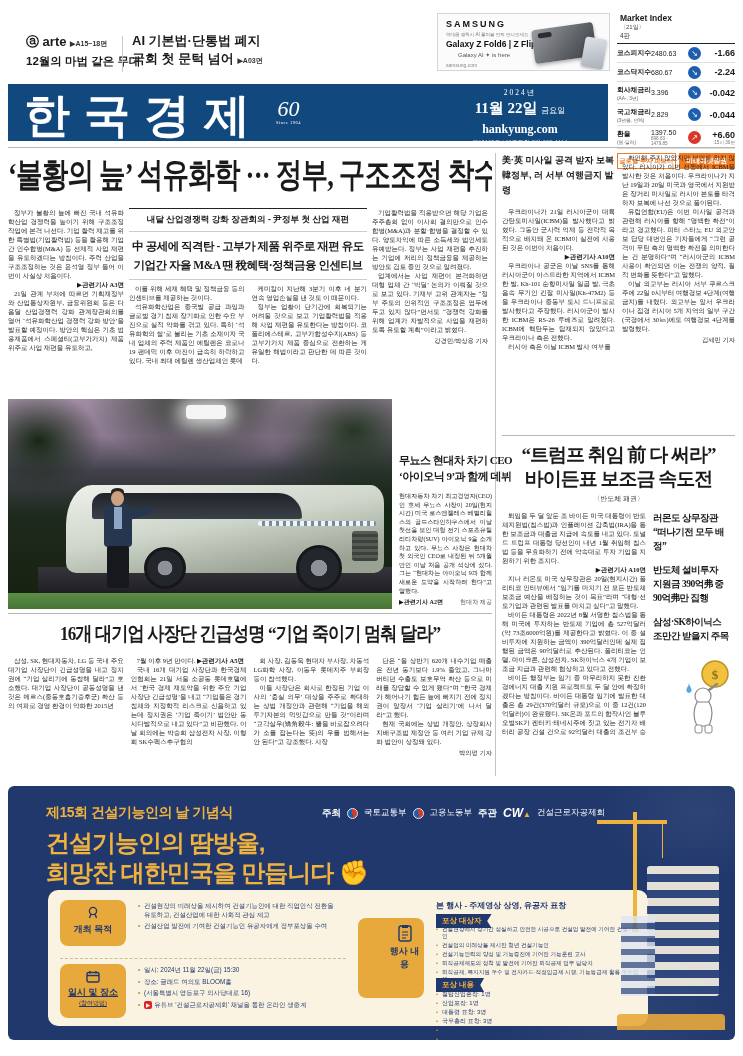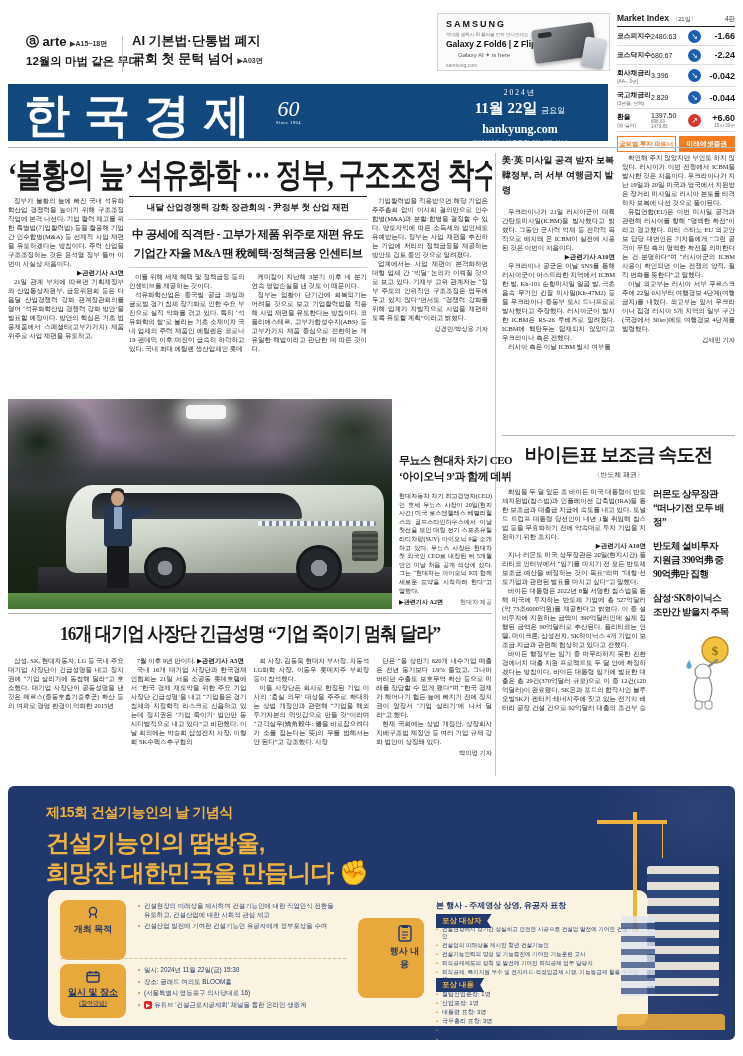--- a/index.html
+++ b/index.html
@@ -24,21 +24,21 @@
   .sam-tag { position:absolute; left:8px; top:18px; font-size:4.5px; color:#777; font-family:"Liberation Sans",sans-serif; }
   .sam-prod { position:absolute; left:8px; top:25px; font-family:"Liberation Sans",sans-serif; font-weight:bold; font-size:8.5px; color:#111; }
   .sam-ai { position:absolute; left:20px; top:37px; font-size:6px; color:#555; font-family:"Liberation Sans",sans-serif; }
   .sam-url { position:absolute; left:8px; top:48px; font-size:5px; color:#888; font-family:"Liberation Sans",sans-serif; }
   .sam-ph1 { position:absolute; right:14px; top:12px; width:62px; height:34px; background:linear-gradient(135deg,#9a9da1,#5d6065 60%,#3c3e42); border-radius:4px; transform:rotate(-8deg); box-shadow:0 2px 4px rgba(0,0,0,.3); }
   .sam-ph1 i { position:absolute; left:6px; top:4px; width:14px; height:5px; background:#2b2d30; border-radius:3px; }
   .sam-ph2 { position:absolute; right:4px; top:24px; width:22px; height:30px; background:linear-gradient(160deg,#dfe3e8,#aab0b8); border-radius:3px; transform:rotate(10deg); box-shadow:0 1px 3px rgba(0,0,0,.3); }
 
   
   .mi { left:617px; top:13px; width:118px; font-family:"Liberation Sans",sans-serif; }
-  .mi-head { display:flex; align-items:baseline; border-bottom:1.6px solid #222; padding-bottom:2px; }
+  .mi-head { display:flex; align-items:baseline; border-bottom:1.6px solid #222; padding-bottom:2px;flex-direction:column; }
   .mi-title { font-weight:bold; font-size:8.5px; }
   .mi-date { font-size:6px; color:#444; margin-left:3px; flex:1; }
   .mi-ed { font-size:6.5px; color:#333; }
   .mi-row { display:flex; align-items:center; border-bottom:1px solid #ddd; padding:2.5px 0; }
   .mi-name { width:34px; }
   .mi-name b { font-size:6.8px; display:block; }
   .mi-name span { font-size:4.8px; color:#666; display:block; }
   .mi-val { width:34px; font-size:7px; text-align:left; }
   .mi-val small { display:block; font-size:4.6px; color:#777; }
   .mi-badge { width:13px; height:13px; border-radius:50%; color:#fff; font-size:8px; line-height:13px; text-align:center; margin:0 3px; flex:none; }
@@ -67,21 +67,21 @@
   
   .bp { font-size:6.5px; line-height:9px; text-align:justify; text-indent:6px; margin:0; }
   .related { font-weight:bold; text-align:right; text-indent:0; cursor:pointer; }
   .byline { font-size:6.3px; text-align:right; margin-top:2px; }
   .bcol { overflow:hidden; }
   .vrule { left:495px; top:153px; width:1px; height:623px; background:#c4c4c4; }
 
   
   .lead-head { left:8px; top:152px; width:484px; overflow:hidden; }
   .lead-head span { display:inline-block; white-space:nowrap; font-weight:bold; font-size:34px; letter-spacing:-1px; transform:scaleX(.78); transform-origin:left; }
-  .lead-body { left:8px; top:196px; width:484px; height:185px; display:flex; gap:5px; }
+  .lead-body { left:8px; top:208px; width:484px; height:185px; display:flex; gap:5px; }
   .lead-body .c1,.lead-body .c4 { width:116px; }
   .lead-body .mid { width:238px; }
   .deckbox { border-top:1.4px solid #222; margin-bottom:4px; }
   .deck-kicker { font-family:"Liberation Sans",sans-serif; font-weight:bold; font-size:8.6px; text-align:center; padding:5px 0; border-bottom:1px solid #ccc; }
   .deck-lines { padding:5px 0 4px; border-bottom:1px solid #ccc; }
   .deck-lines div { font-weight:bold; font-size:11.5px; line-height:19px; text-align:center; letter-spacing:-.5px; }
   .mid-cols { display:flex; gap:7px; height:96px; overflow:hidden; }
   .mid-cols > div { width:116px; }
 
   
@@ -156,21 +156,21 @@
   .ad-hosts { position:absolute; right:130px; top:20px; display:flex; align-items:center; gap:6px; color:#fff; font-size:8.5px; }
   .ad-hosts b { font-size:9.5px; }
   .gov-logo { width:11px; height:11px; border-radius:50%; background:conic-gradient(#d8372a 0 50%, #1d5fae 50% 100%); border:1.5px solid #e8e8e8; display:inline-block; }
   .cw { font-style:italic; font-weight:bold; font-size:12px; color:#fff; }
   .cw i { color:#f0b23e; font-style:normal; font-size:8px; }
   .ad-panel { position:absolute; left:40px; top:104px; width:600px; height:136px; background:#faf3e2; border-radius:10px; }
   .gtab { position:absolute; width:66px; background:#e8a93c; border-radius:8px; text-align:center; color:#21386d; padding:6px 2px 5px; }
   .gtab .tl { font-weight:bold; font-size:9px; display:block; margin-top:3px; }
   .gtab .ts { font-size:6px; display:block; }
   .gtab svg { display:block; margin:0 auto; }
-  .tab1 { left:12px; top:10px; height:60px; }
+  .tab1 { left:12px; top:10px; height:46px; }
   .tab2 { left:12px; top:74px; height:54px;text-decoration:underline; }
   .tab3 { left:310px; top:28px; height:80px;padding-left:29px; }
   .ad-bul { position:absolute; color:#21386d; }
   .ad-bul p { font-size:6.4px; line-height:8.6px; margin-bottom:3px; padding-left:6px; position:relative; text-indent:0; }
   .ad-bul p:before { content:"•"; position:absolute; left:0; color:#c58a1f; }
   .t1 { left:90px; top:12px; width:200px; }
   .t2 { left:90px; top:76px; width:210px; }
   .dash { position:absolute; left:12px; top:68px; width:286px; border-top:1px dashed #cdbd90; }
   .yt { display:inline-block; background:#e02424; color:#fff; font-size:5.5px; border-radius:2px; padding:0 2px; margin-right:2px; cursor:pointer; }
   .ev-head { position:absolute; left:388px; top:10px; width:204px; color:#21386d; font-weight:bold; font-size:8px; }
@@ -388,20 +388,21 @@
     </div>
     <div class="cap-body">현대자동차 차기 최고경영자(CEO)인 호세 무뇨스 사장이 20일(현지시간) 미국 로스앤젤레스 베벌리힐스의 골드스타인하우스에서 이날 첫선을 보인 대형 전기 스포츠유틸리티차량(SUV) 아이오닉 9을 소개하고 있다. 무뇨스 사장은 현대차 첫 외국인 CEO로 내정된 뒤 5개월 만인 이날 처음 공개 석상에 섰다. 그는 “현대차는 아이오닉 9과 함께 새로운 도약을 시작하려 한다”고 말했다.</div>
     <div class="cap-foot">
       <b>▶관련기사 A2면</b>
       <span>현대차 제공</span>
     </div>
   </div>
 
   <div class="abs trump">
     <div class="trump-head">
+      <div>“트럼프 취임 前 다 써라”</div>
       <div>바이든표 보조금 속도전</div>
     </div>
     <div class="trump-kicker">〈반도체 패권〉</div>
     <div class="trump-body">
       <div class="bcol trump-main">
         <div>
             <p class="bp">퇴임을 두 달 앞둔 조 바이든 미국 대통령이 반도체지원법(칩스법)과 인플레이션 감축법(IRA)을 통한 보조금과 대출금 지급에 속도를 내고 있다. 도널드 트럼프 대통령 당선인이 내년 1월 취임해 칩스법 등을 무효화하기 전에 약속대로 투자 기업을 지원하기 위한 조치다.</p>
           </div>
         <p class="bp related">▶관련기사 A10면</p>
         <div>
@@ -467,20 +468,30 @@
             <p class="bp">단은 “올 상반기 620개 내수기업 매출은 전년 동기보다 1.9% 줄었고, 그나마 버티던 수출도 보호무역 확산 등으로 미래를 장담할 수 없게 됐다”며 “한국 경제가 헤어나기 힘든 늪에 빠지기 전에 정치권이 앞장서 ‘기업 살리기’에 나서 달라”고 했다.</p>
             <p class="bp">현재 국회에는 상법 개정안, 상장회사지배구조법 제정안 등 여러 기업 규제 강화 법안이 상정돼 있다.</p>
           </div>
         <p class="bp byline">박의명 기자</p>
       </div>
     </div>
   </div>
 
   <div class="abs ad">
     <div class="ad-label">제15회 건설기능인의 날 기념식</div>
+    <div class="ad-hosts">
+      <b>주최</b>
+      <span class="gov-logo"></span>
+      <span>국토교통부</span>
+      <span class="gov-logo"></span>
+      <span>고용노동부</span>
+      <b>주관</b>
+      <span class="cw"><span>CW</span><i>▲</i></span>
+      <span>건설근로자공제회</span>
+    </div>
     <div class="ad-title">
       <div>건설기능인의 땀방울,</div>
       <div>희망찬 대한민국을 만듭니다 ✊</div>
     </div>
     <div class="ad-panel">
       <div class="gtab tab1">
         <svg width="14" height="14" viewBox="0 0 14 14">
             <circle cx="7" cy="5" r="3.6" fill="none" stroke="#21386d" stroke-width="1.4"></circle>
             <path d="M5 8 L3.5 12 M9 8 L10.5 12" stroke="#21386d" stroke-width="1.4"></path>
           </svg>

